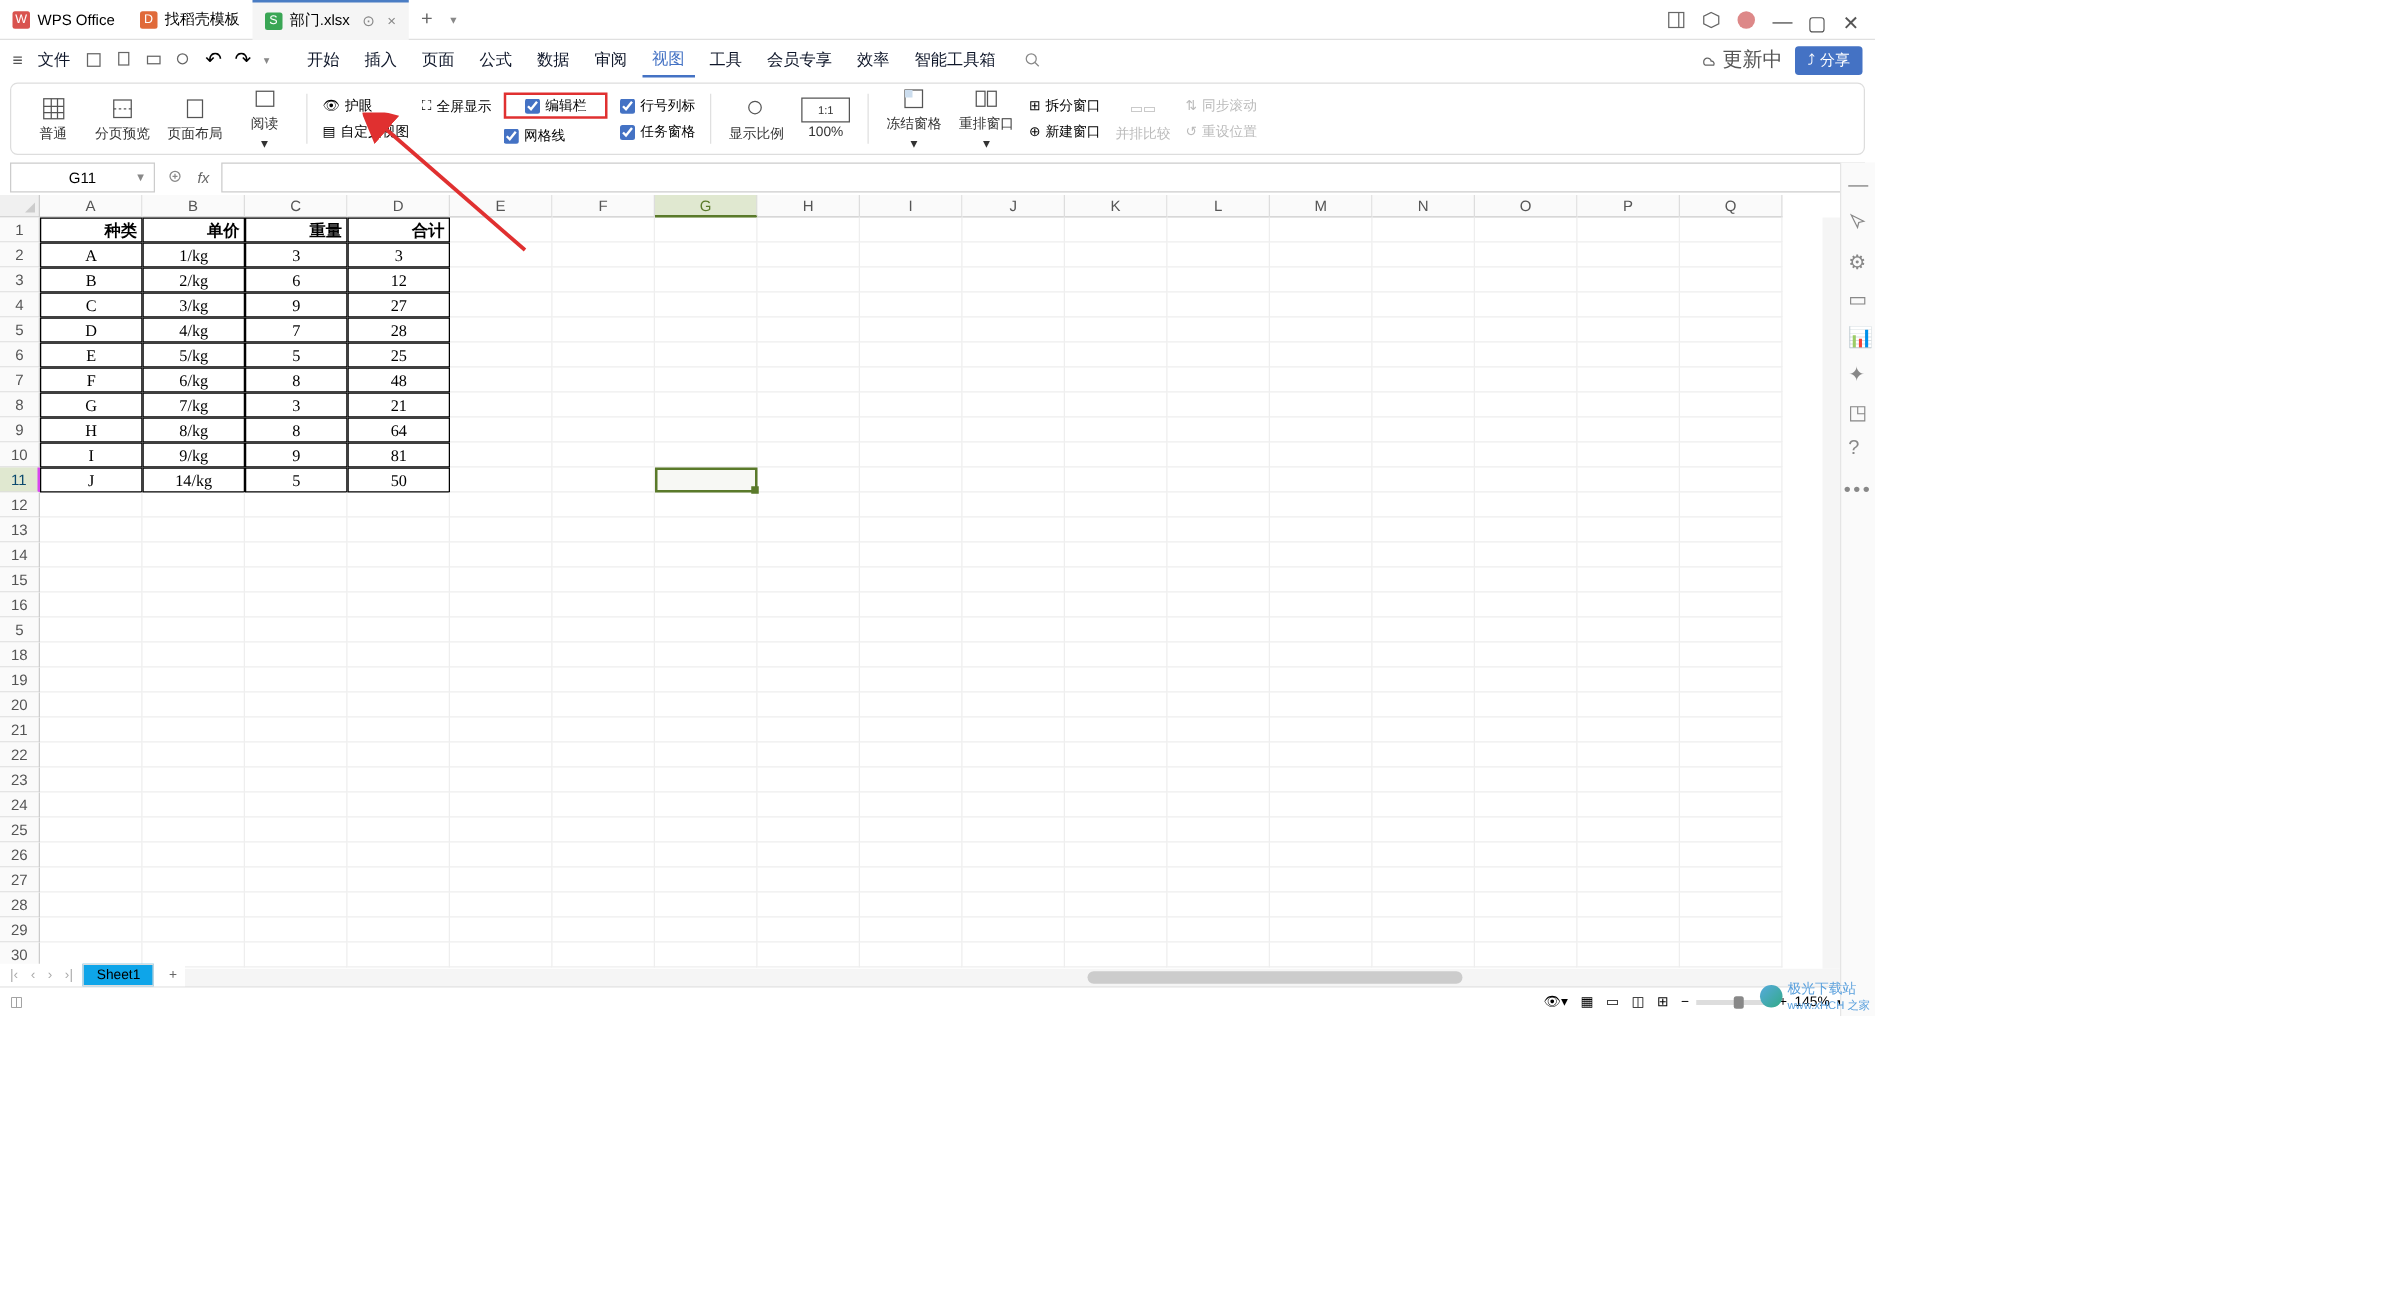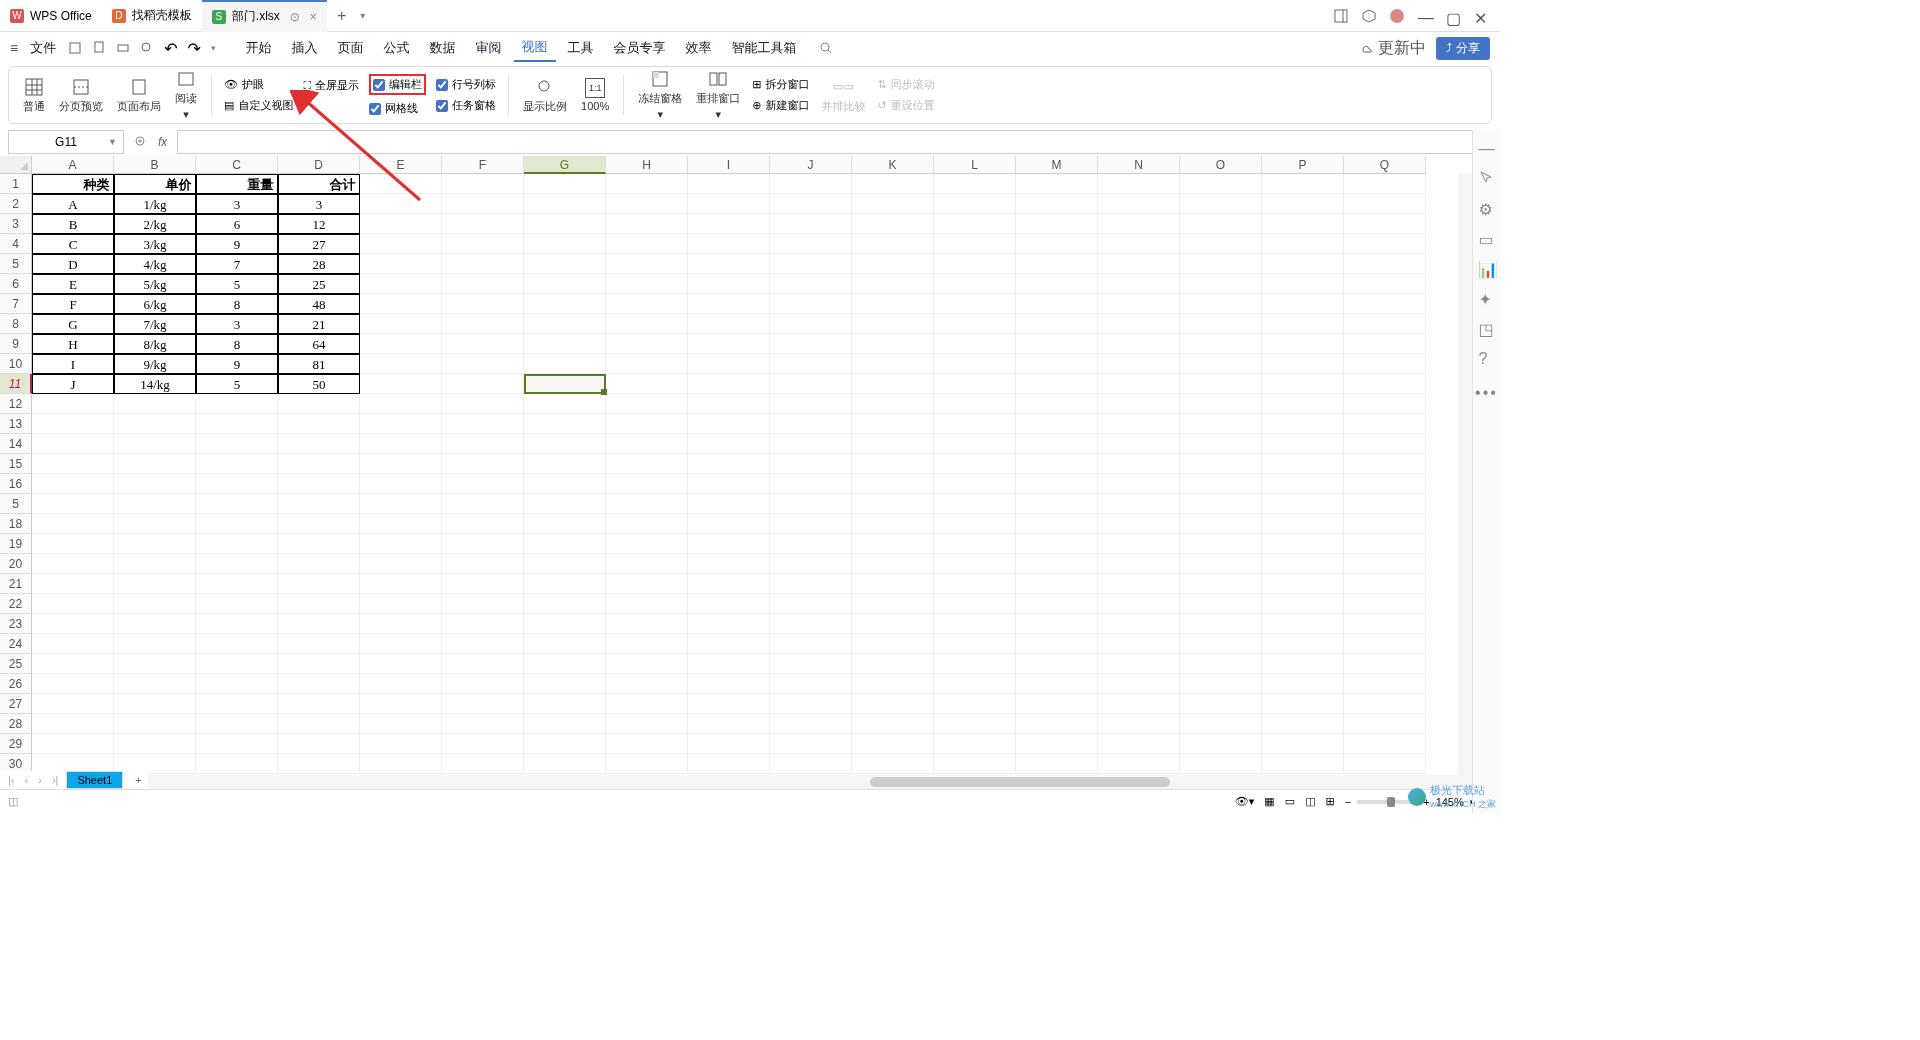--- a/index.html
+++ b/index.html
@@ -22,46 +22,46 @@
 .menu-btn.active { color: #4472c4; border-bottom: 2px solid #4472c4; }
 .menubar-icons { display: flex; gap: 10px; align-items: center; }
 .menubar-right { margin-left: auto; display: flex; align-items: center; gap: 10px; }
 .share-btn { background: #4472c4; color: #fff; padding: 3px 10px; border-radius: 3px; font-size: 12px; display: flex; align-items: center; gap: 4px; }
 .update-btn { display: flex; align-items: center; gap: 4px; font-size: 16px; color: #555; }
 
 
 .ribbon { height: 58px; border: 1px solid #ddd; border-radius: 6px; margin: 2px 8px; display: flex; align-items: center; padding: 4px 8px; gap: 2px; }
 .ribbon-item { display: flex; flex-direction: column; align-items: center; font-size: 11px; color: #333; padding: 2px 6px; cursor: pointer; gap: 2px; }
 .ribbon-item.disabled { color: #bbb; }
-.ribbon-icon { width: 20px; height: 20px; display: flex; align-items: center; justify-content: center; }
+.ribbon-icon { width: 39px; height: 20px; display: flex; align-items: center; justify-content: center; }
 .ribbon-check { display: flex; align-items: center; gap: 4px; font-size: 11px; cursor: pointer; }
 .ribbon-check input { width: 12px; height: 12px; accent-color: #4472c4; }
 .ribbon-col { display: flex; flex-direction: column; gap: 6px; padding: 2px 4px; }
 .ribbon-sep { width: 1px; height: 40px; background: #e0e0e0; margin: 0 6px; }
-.highlight-box { border: 2px solid #e03030; padding: 1px 2px; }
+.highlight-box { border: 2px solid #e03030; padding: 1px 15px; }
 
 
 .formula-bar { height: 28px; display: flex; align-items: center; margin: 4px 8px; gap: 0; }
 .name-box { width: 116px; height: 24px; border: 1px solid #ccc; display: flex; align-items: center; justify-content: center; font-size: 12px; position: relative; }
 .name-box .dd { position: absolute; right: 6px; color: #888; font-size: 9px; }
 .fb-icons { display: flex; align-items: center; gap: 10px; padding: 0 10px; }
 .formula-input { flex: 1; height: 24px; border: 1px solid #ccc; padding: 0 6px; font-size: 12px; }
 
 
 .arrow-annot { position: absolute; left: 290px; top: 90px; pointer-events: none; z-index: 50; }
 
 
 .grid-area { position: absolute; top: 156px; left: 0; right: 28px; bottom: 38px; overflow: hidden; background: #fff; }
 .corner { position: absolute; left: 0; top: 0; width: 32px; height: 18px; background: #f0f0f0; border-right: 1px solid #ccc; border-bottom: 1px solid #ccc; }
 .col-headers { position: absolute; left: 32px; top: 0; right: 0; height: 18px; display: flex; }
 .col-h { width: 82px; flex-shrink: 0; text-align: center; font-size: 12px; color: #555; border-right: 1px solid #ddd; border-bottom: 1px solid #ccc; background: #fafafa; line-height: 18px; }
 .col-h.sel { background: #e0e8d0; color: #5a7a2a; border-bottom: 2px solid #5a7a2a; }
 .row-headers { position: absolute; left: 0; top: 18px; width: 32px; }
 .row-h { height: 20px; text-align: center; font-size: 12px; color: #555; border-right: 1px solid #ccc; border-bottom: 1px solid #ddd; background: #fafafa; line-height: 20px; }
-.row-h.sel { background: #e0e8d0; color: #be185d; border-right: 2px solid #be185d; font-style: italic; }
+.row-h.sel { background: #e0e8d0; color: #0c4a6e; border-right: 2px solid #d946ef; }
 .cells { position: absolute; left: 32px; top: 18px; right: 0; bottom: 0; }
 .cell-row { display: flex; height: 20px; }
 .cell { width: 82px; flex-shrink: 0; border-right: 1px solid #eee; border-bottom: 1px solid #eee; font-size: 13px; text-align: center; line-height: 20px; font-family: SimSun, serif; }
 .cell.hdr { font-weight: bold; border: 1px solid #000; padding-left: 47px; }
 .cell.bd { border: 1px solid #000; }
 .selection { position: absolute; border: 2px solid #5a7a2a; background: rgba(90,122,42,0.05); pointer-events: none; }
 .sel-handle { position: absolute; width: 6px; height: 6px; background: #5a7a2a; right: -3px; bottom: -3px; }
 
 
 .vscroll { position: absolute; right: 28px; top: 174px; width: 14px; bottom: 38px; background: #f5f5f5; }

